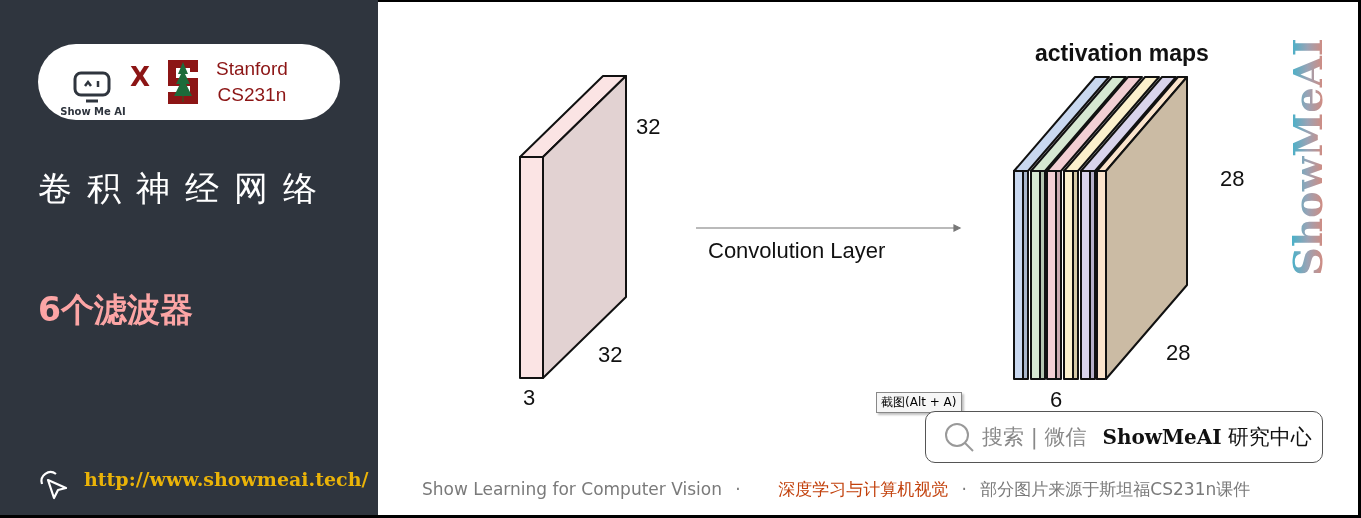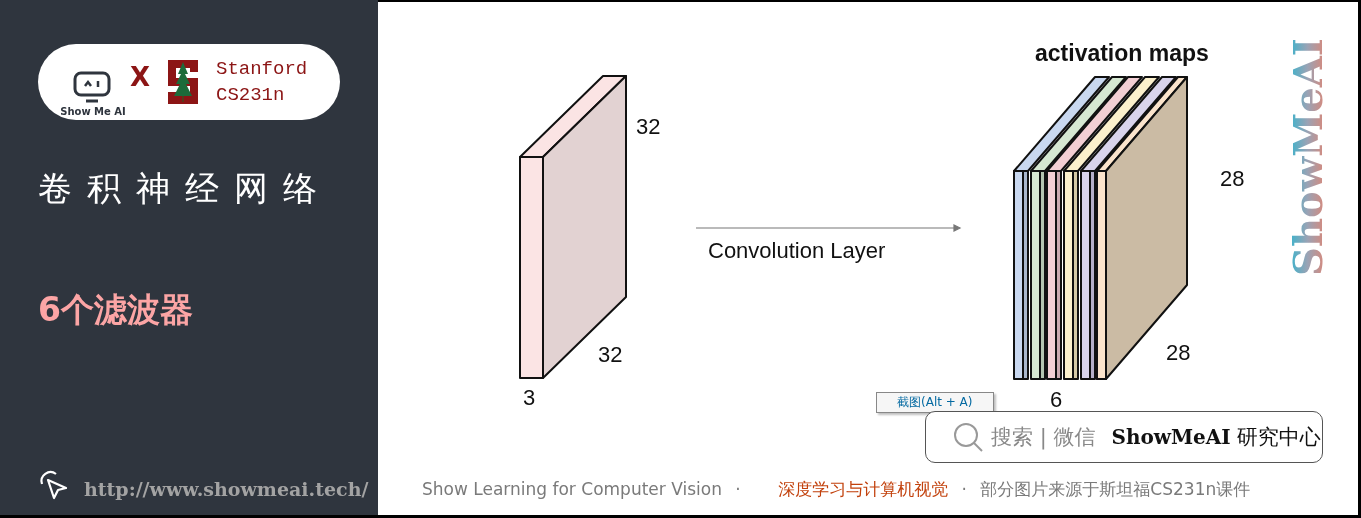--- a/index.html
+++ b/index.html
@@ -20,63 +20,63 @@
       position: absolute; left: 0; top: 36px; width: 66px; text-align: center;
       font-size: 10px; font-weight: bold; color: #2f353e; font-family: "DejaVu Sans", sans-serif;
     }
     .x-mark {
       position: absolute; left: 92px; top: 18px; font-size: 26px; color: #8c1515;
       font-family: "DejaVu Sans", sans-serif; font-weight: bold;
     }
     .stanford-s { position: absolute; left: 126px; top: 12px; }
     .stanford-text {
       position: absolute; left: 178px; top: 12px; color: #8c1515;
-      font-family: Liberation Mono, monospace; font-size: 19px; line-height: 26px;
+      font-family: Liberation Sans, sans-serif; font-size: 19px; line-height: 26px; text-align: center;
     }
 
     .section-title {
       position: absolute; left: 38px; top: 166px; color: #ffffff;
       font-size: 34px; letter-spacing: 15px; font-family: "DejaVu Sans", sans-serif; text-align: right;
     }
     .hl {
       position: absolute; left: 38px; color: #fca5a5; font-weight: bold;
       font-size: 33px; font-family: "DejaVu Sans", sans-serif;
     }
     .hl-1 { top: 288px; }
     .hl-2 { top: 366px; }
 
     .site-link {
-      position: absolute; left: 36px; top: 468px; display: flex; align-items: flex-end; gap: 14px;
-      color: #a3a3a3; font-size: 19px; font-family: "DejaVu Serif", serif; font-weight: bold;
+      position: absolute; left: 36px; top: 468px; display: flex; align-items: flex-start; gap: 14px;
+      color: #eab308; font-size: 19px; font-family: "DejaVu Serif", serif; font-weight: bold;
     }
 
     .frame-top { position: absolute; left: 378px; top: 0; width: 983px; height: 2px; background: #000; }
     .frame-right { position: absolute; right: 0; top: 0; width: 3px; height: 518px; background: #000; }
     .frame-bottom { position: absolute; left: 0; bottom: 0; width: 1361px; height: 3px; background: #000; }
 
     .diagram { position: absolute; left: 378px; top: 0; width: 983px; height: 515px; }
     .diagram-label {
       position: absolute; font-family: "Liberation Sans", sans-serif; color: #111;
       font-size: 22px;
     }
     .act-title { font-weight: bold; font-size: 23px; }
 
     .watermark {
       position: absolute; left: 1288px; top: 40px; width: 44px; height: 236px;
     }
 
     .tooltip {
-      position: absolute; left: 876px; top: 392px; padding: 1px 20px;
-      border: 1px solid #888; background: #f6f6f6; font-size: 12px; color: #0369a1;
+      position: absolute; left: 876px; top: 392px; padding: 1px 4px;
+      border: 1px solid #888; background: #f6f6f6; font-size: 12px; color: #000000;
       box-shadow: 2px 2px 2px rgba(0,0,0,0.25); font-family: "DejaVu Sans", sans-serif;
     }
     .search-box {
       position: absolute; left: 925px; top: 411px; width: 398px; height: 52px;
       border: 1.5px solid #555; border-radius: 10px; background: #fff;
-      display: flex; align-items: center; padding-left: 25px; gap: 6px;
+      display: flex; align-items: center; padding-left: 16px; gap: 6px;
     }
     .search-hint { font-size: 21px; color: #888; font-family: "DejaVu Sans", sans-serif; }
     .search-brand { font-size: 20px; color: #111; font-weight: bold; font-family: "DejaVu Serif", serif; margin-left: 10px; }
     .search-brand-cn { font-size: 21px; color: #111; font-family: "DejaVu Sans", sans-serif; }
 
     .footer {
       position: absolute; left: 422px; top: 478px; font-size: 17px; color: #7a7a7a;
       font-family: "DejaVu Sans", sans-serif; white-space: nowrap;
     }
     .footer .bold { font-weight: normal; color: #c2410c; margin-left: 24px; }

